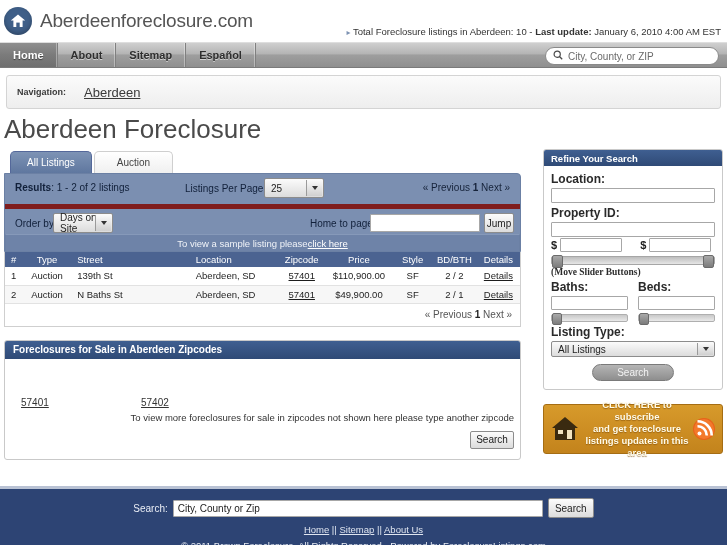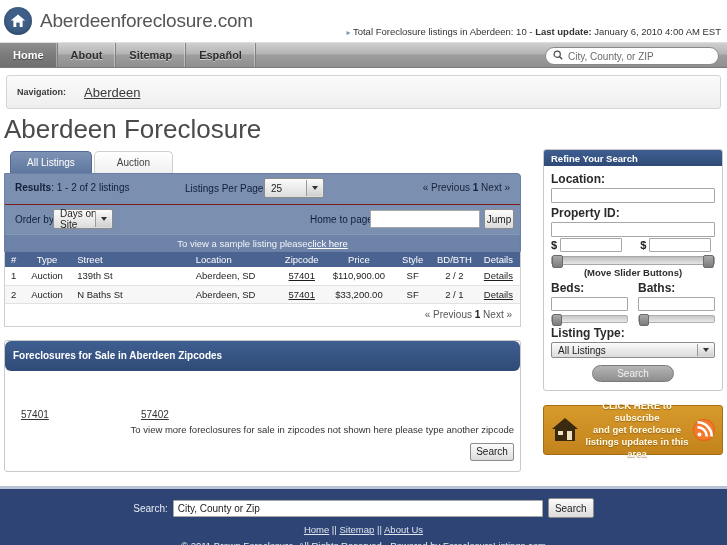--- a/index.html
+++ b/index.html
@@ -143,21 +143,21 @@
   .results-panel {
     background: #7b8fb1;
     border: 1px solid #6b80a4;
     border-radius: 0 4px 0 0;
     color: #17243b;
   }
   .results-row {
     position: relative;
     height: 30px;
   }
-  .results-row2 { position: relative; height: 30px; border-top: 1px solid #7f1d1d; }
+  .results-row2 { position: relative; height: 30px; border-top: 5px solid #7f1d1d; }
   .r-results { position:absolute; left:10px; top:8px; font-size:10px; color:#11203a; }
   .r-results b { font-weight:bold;margin-top:12px; }
   .r-lpp-label { position:absolute; left:180px; top:9px; font-size:10px; color:#11203a; }
   .r-lpp-select { position:absolute; left:259px; top:4px; width:60px; height:20px; }
   .r-pager { position:absolute; right:10px; top:8px; font-size:10px; color:#16233a; white-space:nowrap; }
   .r-pager b { font-weight:bold; }
   .r-order-label { position:absolute; left:10px; top:9px; font-size:10px; color:#11203a; }
   .r-order-select { position:absolute; left:48px; top:4px; width:60px; height:20px; }
   .r-jump-label { position:absolute; left:305px; top:9px; font-size:10px; color:#11203a; }
   .r-jump-input { position:absolute; left:365px; top:5px; width:110px; height:18px; }
@@ -256,28 +256,27 @@
 
   
   .zip-panel {
     margin-top: 13px;
     border: 1px solid #c9c9c9;
     border-radius: 3px;
     background: #fff;
     overflow: hidden;
   }
   .zip-head {
-    height: 30px;
+    height: 18px;
     background: linear-gradient(to bottom,#3f5f91,#2f4a76);
     color: #fff;
     font-size: 10px;
     font-weight: bold;
     display:flex; align-items:center;
     padding-left: 8px;
-    border-radius: 6px;
   }
   .zip-body { position: relative; height: 100px; }
   .zip-link {
     position: absolute;
     font-size: 10px;
     color: #333;
     text-decoration: underline;
     cursor: pointer;
   }
   .zip-note {
@@ -319,21 +318,21 @@
   }
   .slider-knob {
     position: absolute;
     top: -2px;
     width: 11px; height: 13px;
     background: linear-gradient(to bottom,#a9a9a9,#7c7c7c);
     border: 1px solid #6b6b6b;
     border-radius: 2px;
     cursor: pointer;
   }
-  .slider-hint { text-align:center; font-size:9.5px; font-weight:bold; color:#2d2d2d; margin-top:2px; }
+  .slider-hint { font-size:9.5px; font-weight:bold; color:#2d2d2d; margin-top:2px;font-family:Liberation Serif, serif; }
   .bb-row { display:flex; gap: 10px; }
   .bb-col { flex: 1; }
   .bb-col .side-label { font-size: 12px; }
   .bb-in { width: 100%; height: 14px; }
   .bb-track { position:relative; height: 8px; margin-top:4px; background: linear-gradient(to bottom,#c8c8c8,#e9e9e9); border:1px solid #afafaf; border-radius:2px; }
   .bb-knob { position:absolute; left: 0; top:-2px; width:10px; height:12px; background: linear-gradient(to bottom,#a9a9a9,#7c7c7c); border:1px solid #6b6b6b; border-radius:2px; cursor:pointer; }
   .lt-select { width:100%; height:16px; margin-top:2px; }
   .side-search-btn {
     margin: 7px auto 0 auto;
     width: 82px; height: 17px;
@@ -513,21 +512,21 @@
             <td>SF</td>
             <td>2 / 2</td>
             <td><a>Details</a></td>
           </tr>
           <tr>
             <td class="num">2</td>
             <td>Auction</td>
             <td class="l">N Baths St</td>
             <td class="l">Aberdeen, SD</td>
             <td><a>57401</a></td>
-            <td>$33,200.00</td>
+            <td>$49,900.00</td>
             <td>SF</td>
             <td>2 / 1</td>
             <td><a>Details</a></td>
           </tr>
         </tbody>
       </table>
       <div class="table-foot">
         <span>« Previous</span>&nbsp;<b>1</b>&nbsp;<span>Next »</span>
       </div>
     </div>
@@ -563,28 +562,28 @@
           <input class="txtin pin" value="" style="">
         </div>
         <div class="slider-track">
           <div class="slider-knob" style="left:0;"></div>
           <div class="slider-knob" style="right:0;"></div>
         </div>
         <div class="slider-hint">(Move Slider Buttons)</div>
 
         <div class="bb-row">
           <div class="bb-col">
-            <div class="side-label">Beds:</div>
+            <div class="side-label">Baths:</div>
             <input class="txtin bb-in" value="" style="">
             <div class="bb-track">
                 <div class="bb-knob"></div>
               </div>
           </div>
           <div class="bb-col">
-            <div class="side-label">Baths:</div>
+            <div class="side-label">Beds:</div>
             <input class="txtin bb-in" value="" style="">
             <div class="bb-track">
                 <div class="bb-knob"></div>
               </div>
           </div>
         </div>
 
         <div class="side-label">Listing Type:</div>
         <div class="sel lt-select">
           <span>All Listings</span>

